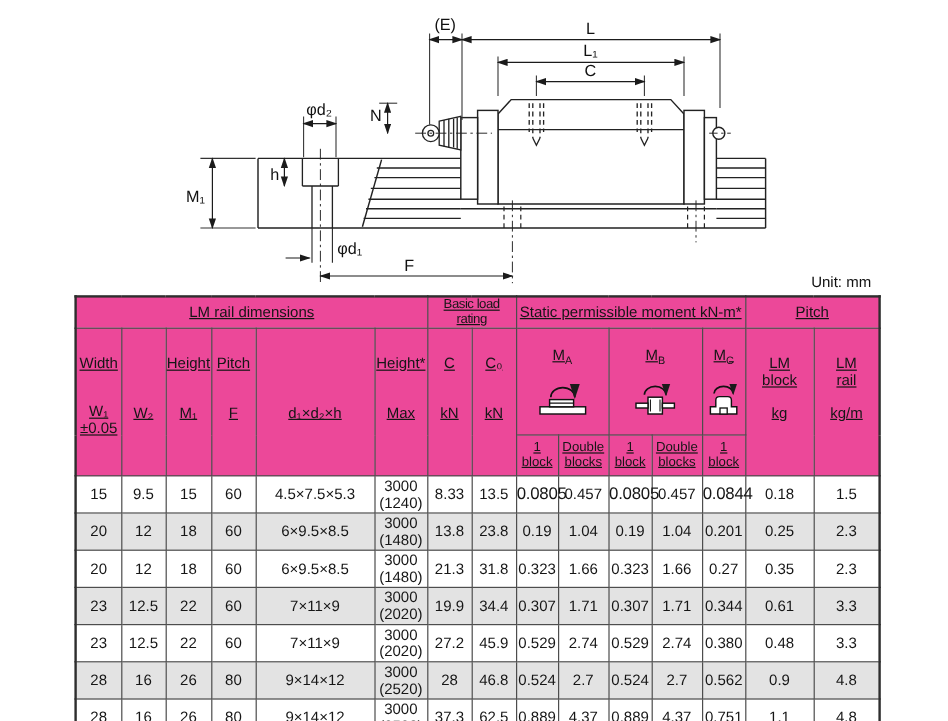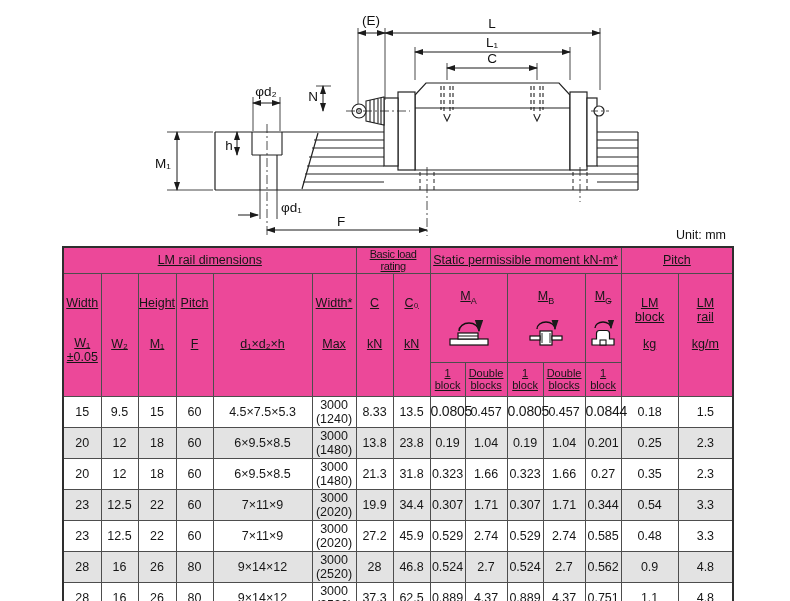--- a/index.html
+++ b/index.html
@@ -163,21 +163,21 @@
         <th rowspan="2" class="mg">
           <div class="wrap"><span class="top">Height</span>
           <span class="bot pb">M₁</span></div></th>
         <th rowspan="2" class="mg">
           <div class="wrap"><span class="top">Pitch</span>
           <span class="bot pb">F</span></div></th>
         <th rowspan="2" class="mg">
           <div class="wrap"><span class="top"></span>
           <span class="bot pb">d₁×d₂×h</span></div></th>
         <th rowspan="2" class="mg">
-          <div class="wrap"><span class="top">Width*</span>
+          <div class="wrap"><span class="top">Height*</span>
           <span class="bot pb">Max</span></div></th>
         <th rowspan="2" class="mg">
           <div class="wrap"><span class="top">C</span>
           <span class="bot pb">kN</span></div></th>
         <th rowspan="2" class="mg">
           <div class="wrap"><span class="top">C₀</span>
           <span class="bot pb">kN</span></div></th>
 
         <th colspan="2" class="mom">
           <div class="mname"><span>M</span><sub>A</sub></div>
@@ -292,38 +292,38 @@
           <td>7×11×9</td>
           <td>3000
 (2020)</td>
           <td>19.9</td>
           <td>34.4</td>
           <td>0.307</td>
           <td>1.71</td>
           <td>0.307</td>
           <td>1.71</td>
           <td>0.344</td>
-          <td>0.54</td>
+          <td>0.61</td>
           <td>3.3</td>
         </tr>
         <tr>
           <td>23</td>
           <td>12.5</td>
           <td>22</td>
           <td>60</td>
           <td>7×11×9</td>
           <td>3000
 (2020)</td>
           <td>27.2</td>
           <td>45.9</td>
           <td>0.529</td>
           <td>2.74</td>
           <td>0.529</td>
           <td>2.74</td>
-          <td>0.585</td>
+          <td>0.380</td>
           <td>0.48</td>
           <td>3.3</td>
         </tr>
         <tr class="alt">
           <td>28</td>
           <td>16</td>
           <td>26</td>
           <td>80</td>
           <td>9×14×12</td>
           <td>3000

